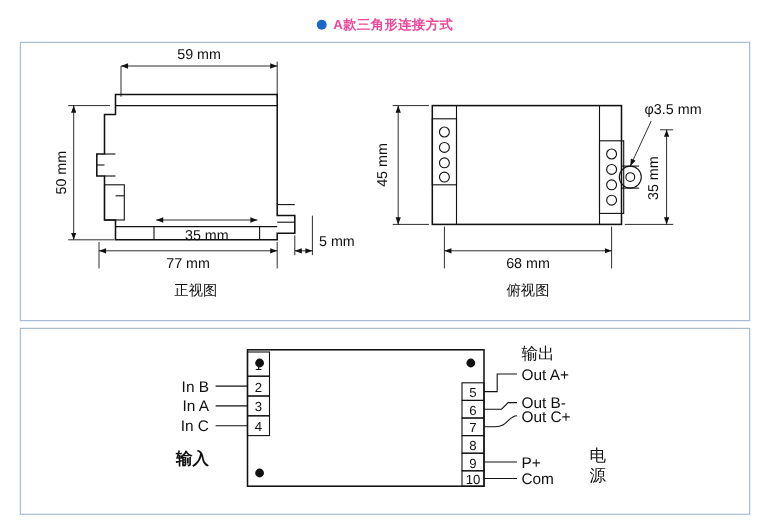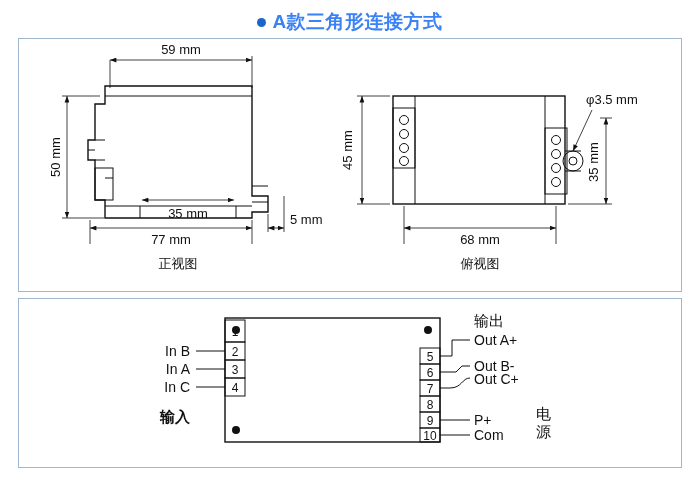--- a/index.html
+++ b/index.html
@@ -32,22 +32,22 @@
     justify-content: center;
   }
   .title-dot {
     width: 9px;
     height: 9px;
     border-radius: 50%;
     background: #1a66c9;
     margin-right: 6px;
   }
   .title-text {
-    color: #3b82f6;
-    font-size: 19px;
+    color: #ec4899;
+    font-size: 12px;
     font-weight: bold;
     letter-spacing: 0.5px;
   }
   
   .panel {
     position: absolute;
     border: 1px solid #9fb6cf;
     background: #ffffff;
     box-sizing: border-box;
   }

